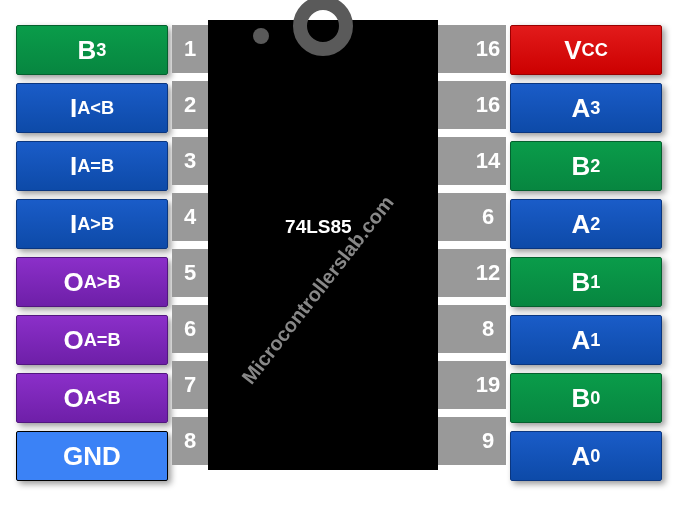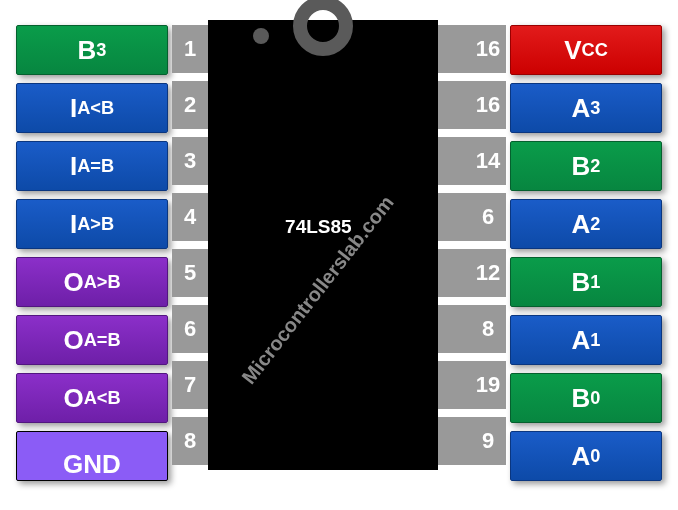--- a/index.html
+++ b/index.html
@@ -31,21 +31,21 @@
     justify-content: center;
     color: #fff;
     font-weight: bold;
     font-size: 26px;
     box-shadow: 3px 3px 6px rgba(0,0,0,0.4);
     border-radius: 2px;
   }
   .green { background: linear-gradient(to bottom, #0a9c4a, #078640); border: 1px solid #05602e; }
   .blue { background: linear-gradient(to bottom, #1a5cc8, #0d4aa8); border: 1px solid #0a3680; }
   .purple { background: linear-gradient(to bottom, #8b2fc9, #6e1fa8); border: 1px solid #521680; }
-  .black-box { background: #8b5cf6; border: 1px solid #000; align-items: flex-end; }
+  .black-box { background: #3b82f6; border: 1px solid #000; }
   .red { background: linear-gradient(to bottom, #e21b1b, #c00); border: 1px solid #900; }
   .sub { font-size: 0.7em; vertical-align: sub; }
   .pins {
     display: flex;
     flex-direction: column;
     gap: 8px;
     margin-top: 5px;
   }
   .pin {
     width: 36px;

